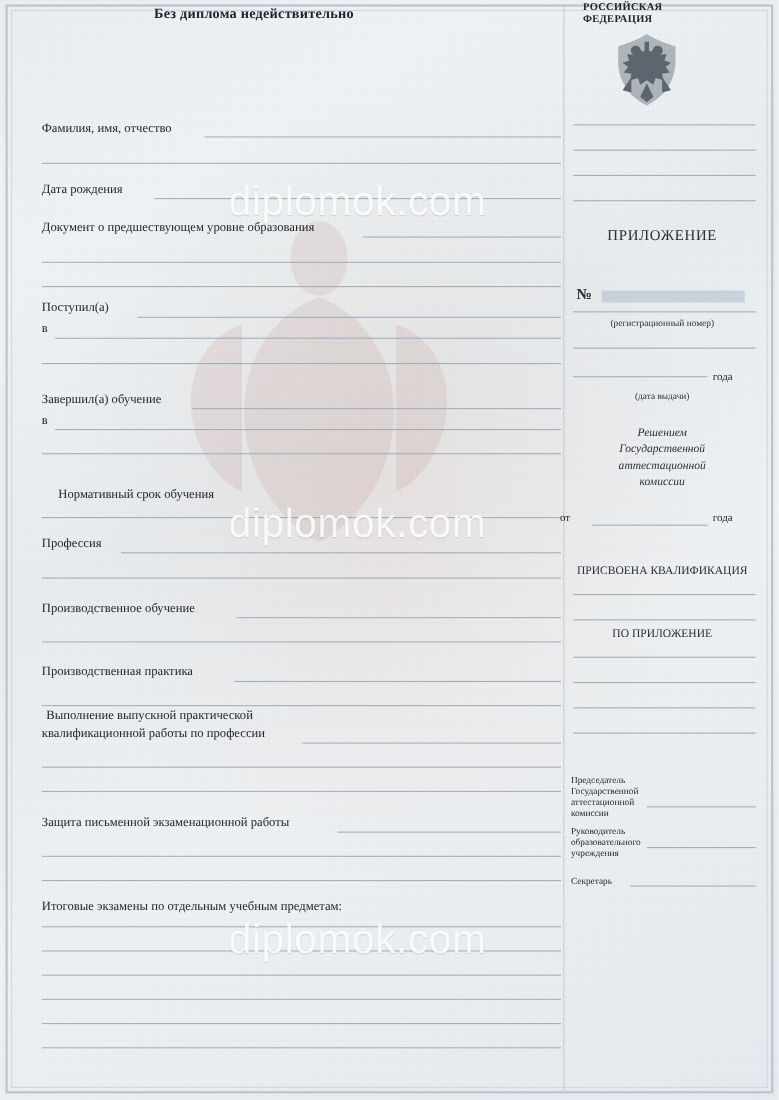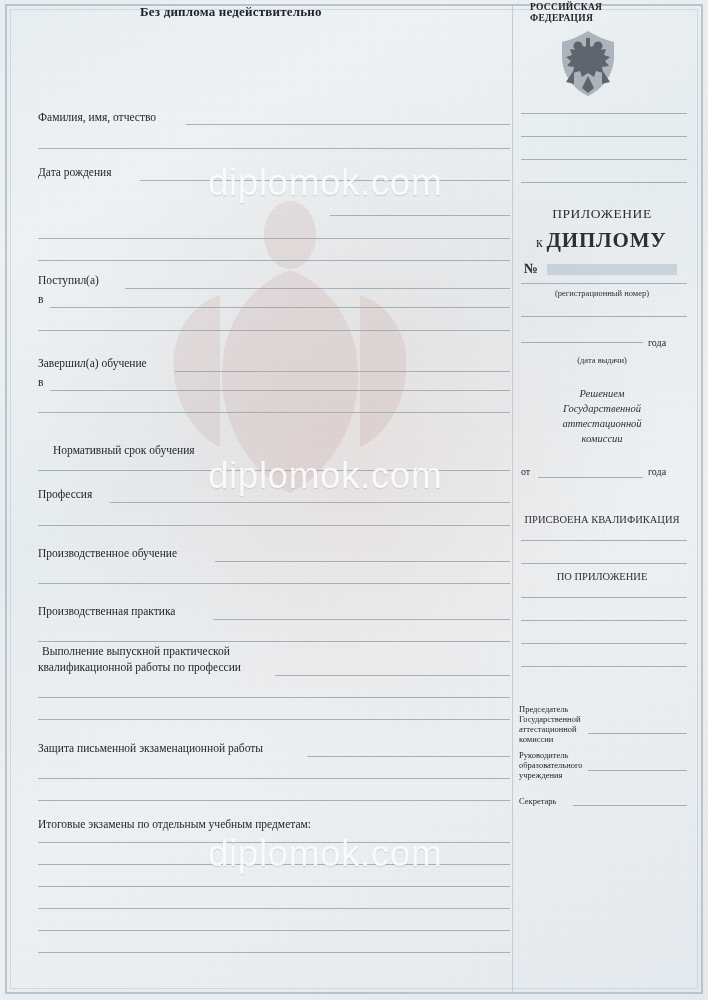--- a/index.html
+++ b/index.html
@@ -218,20 +218,21 @@
     </g>
   </svg>
 
   <div class="lbl" style="left:38px; top:111px;">Фамилия, имя, отчество</div>
   <div class="rule" style="left:186px; top:124px; width:324px;"></div>
   <div class="rule" style="left:38px; top:148px; width:472px;"></div>
 
   <div class="lbl" style="left:38px; top:166px;">Дата рождения</div>
   <div class="rule" style="left:140px; top:180px; width:370px;"></div>
 
+  <div class="lbl" style="left:38px; top:201px;">Документ о предшествующем уровне образования</div>
   <div class="rule" style="left:330px; top:215px; width:180px;"></div>
   <div class="rule" style="left:38px; top:238px; width:472px;"></div>
   <div class="rule" style="left:38px; top:260px; width:472px;"></div>
 
   <div class="lbl" style="left:38px; top:274px;">Поступил(а)</div>
   <div class="rule" style="left:125px; top:288px; width:385px;"></div>
 
   <div class="lbl" style="left:38px; top:293px;">в</div>
   <div class="rule" style="left:50px; top:307px; width:460px;"></div>
   <div class="rule" style="left:38px; top:330px; width:472px;"></div>
@@ -277,41 +278,37 @@
   <div class="rule" style="left:38px; top:930px; width:472px;"></div>
   <div class="rule" style="left:38px; top:952px; width:472px;"></div>
 
   <div class="r-rule" style="left:521px; top:113px; width:166px;"></div>
   <div class="r-rule" style="left:521px; top:136px; width:166px;"></div>
   <div class="r-rule" style="left:521px; top:159px; width:166px;"></div>
   <div class="r-rule" style="left:521px; top:182px; width:166px;"></div>
 
   <div class="r-center prilozh" style="top:206px; left:516px;">ПРИЛОЖЕНИЕ</div>
 
-  <div class="k-diplomu" style="position:absolute; left:536px; top:228px;">
-    <span class="k">к</span>
-    <span class="big">ДИПЛОМУ</span>
-  </div>
 
   <div class="num-sign" style="left:524px; top:261px;">№</div>
   <div class="num-blank" style="left:547px; top:264px; width:130px;"></div>
   <div class="r-rule" style="left:521px; top:283px; width:166px;"></div>
   <div class="r-center tiny" style="top:288px; left:516px;text-align:center;">(регистрационный номер)</div>
 
   <div class="r-rule" style="left:521px; top:316px; width:166px;"></div>
   <div class="r-rule" style="left:521px; top:342px; width:122px;"></div>
   <div class="r-lbl" style="left:648px; top:337px;">года</div>
   <div class="r-center tiny" style="top:355px; left:516px;">(дата выдачи)</div>
 
   <div class="r-center ital" style="top:388px; left:516px; font-size:10.5px;">Решением</div>
   <div class="r-center ital" style="top:403px; left:516px; font-size:10.5px;">Государственной</div>
   <div class="r-center ital" style="top:418px; left:516px; font-size:10.5px;">аттестационной</div>
   <div class="r-center ital" style="top:433px; left:516px; font-size:10.5px;">комиссии</div>
 
-  <div class="r-lbl" style="left:521px; top:466px;">от</div>
+  <div class="r-lbl" style="left:509px; top:466px;">от</div>
   <div class="r-rule" style="left:538px; top:477px; width:105px;"></div>
   <div class="r-lbl" style="left:648px; top:466px;">года</div>
 
   <div class="r-center" style="top:514px; left:516px; font-size:10.5px;">ПРИСВОЕНА КВАЛИФИКАЦИЯ</div>
   <div class="r-rule" style="left:521px; top:540px; width:166px;"></div>
   <div class="r-rule" style="left:521px; top:563px; width:166px;"></div>
 
   <div class="r-center" style="top:571px; left:516px; font-size:10.5px;">ПО ПРИЛОЖЕНИЕ</div>
   <div class="r-rule" style="left:521px; top:597px; width:166px;"></div>
   <div class="r-rule" style="left:521px; top:620px; width:166px;"></div>

